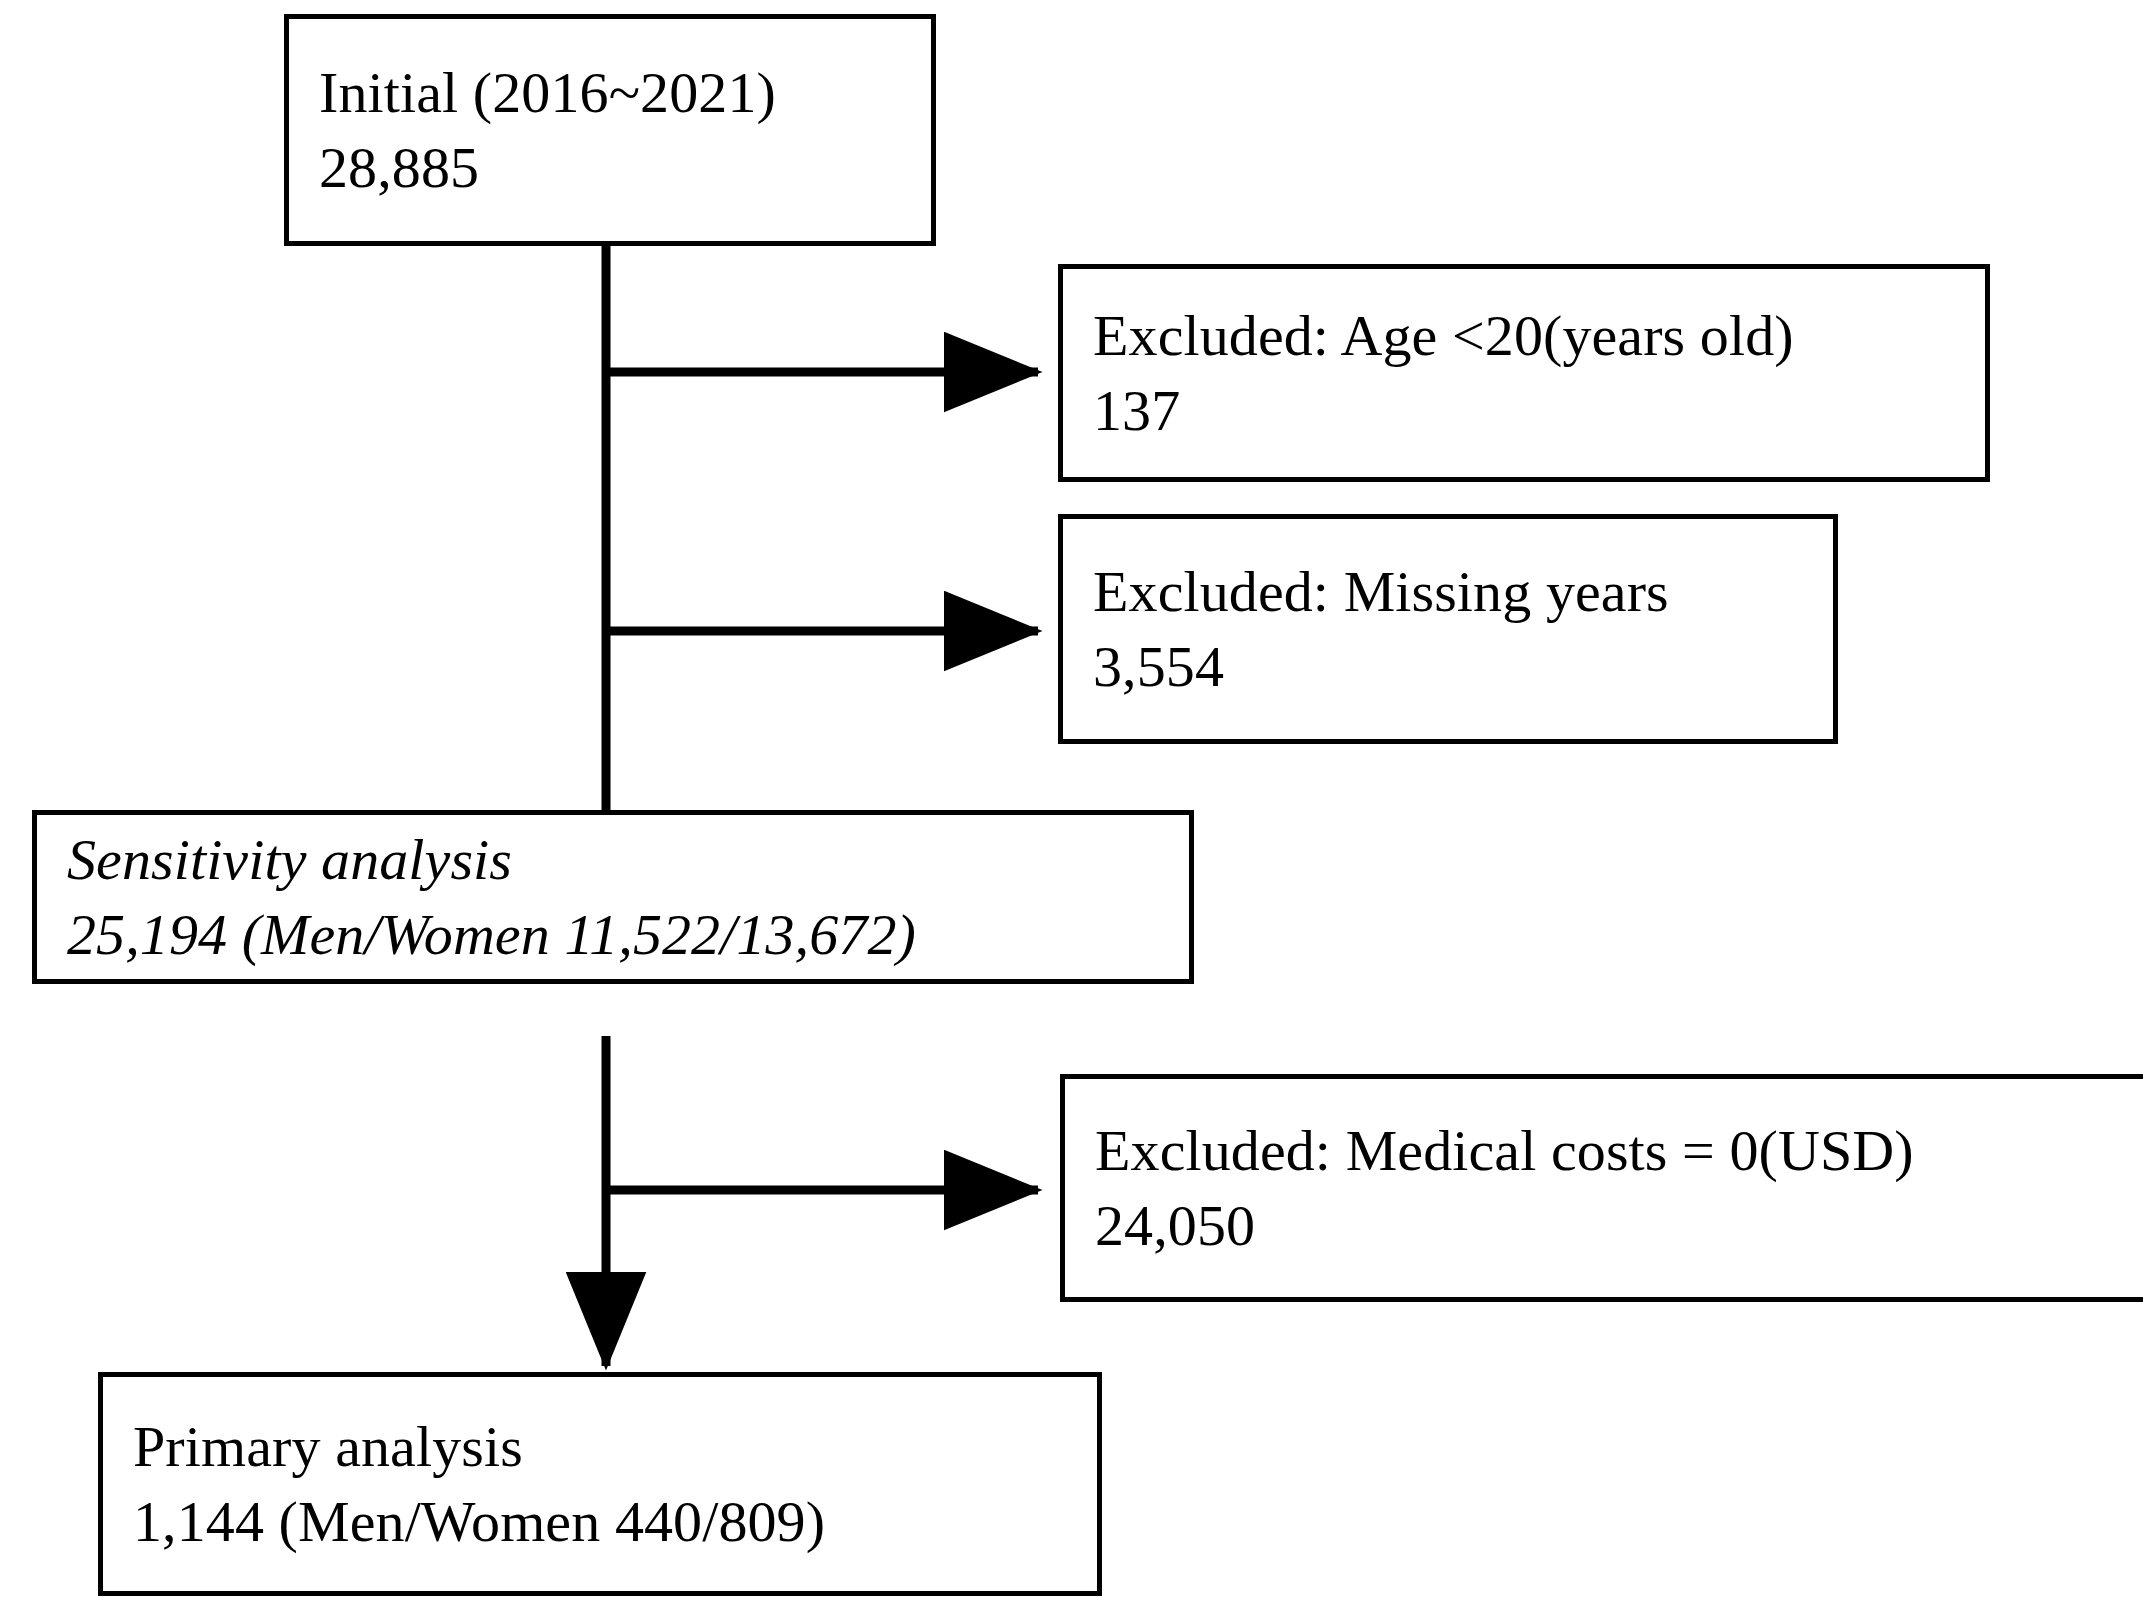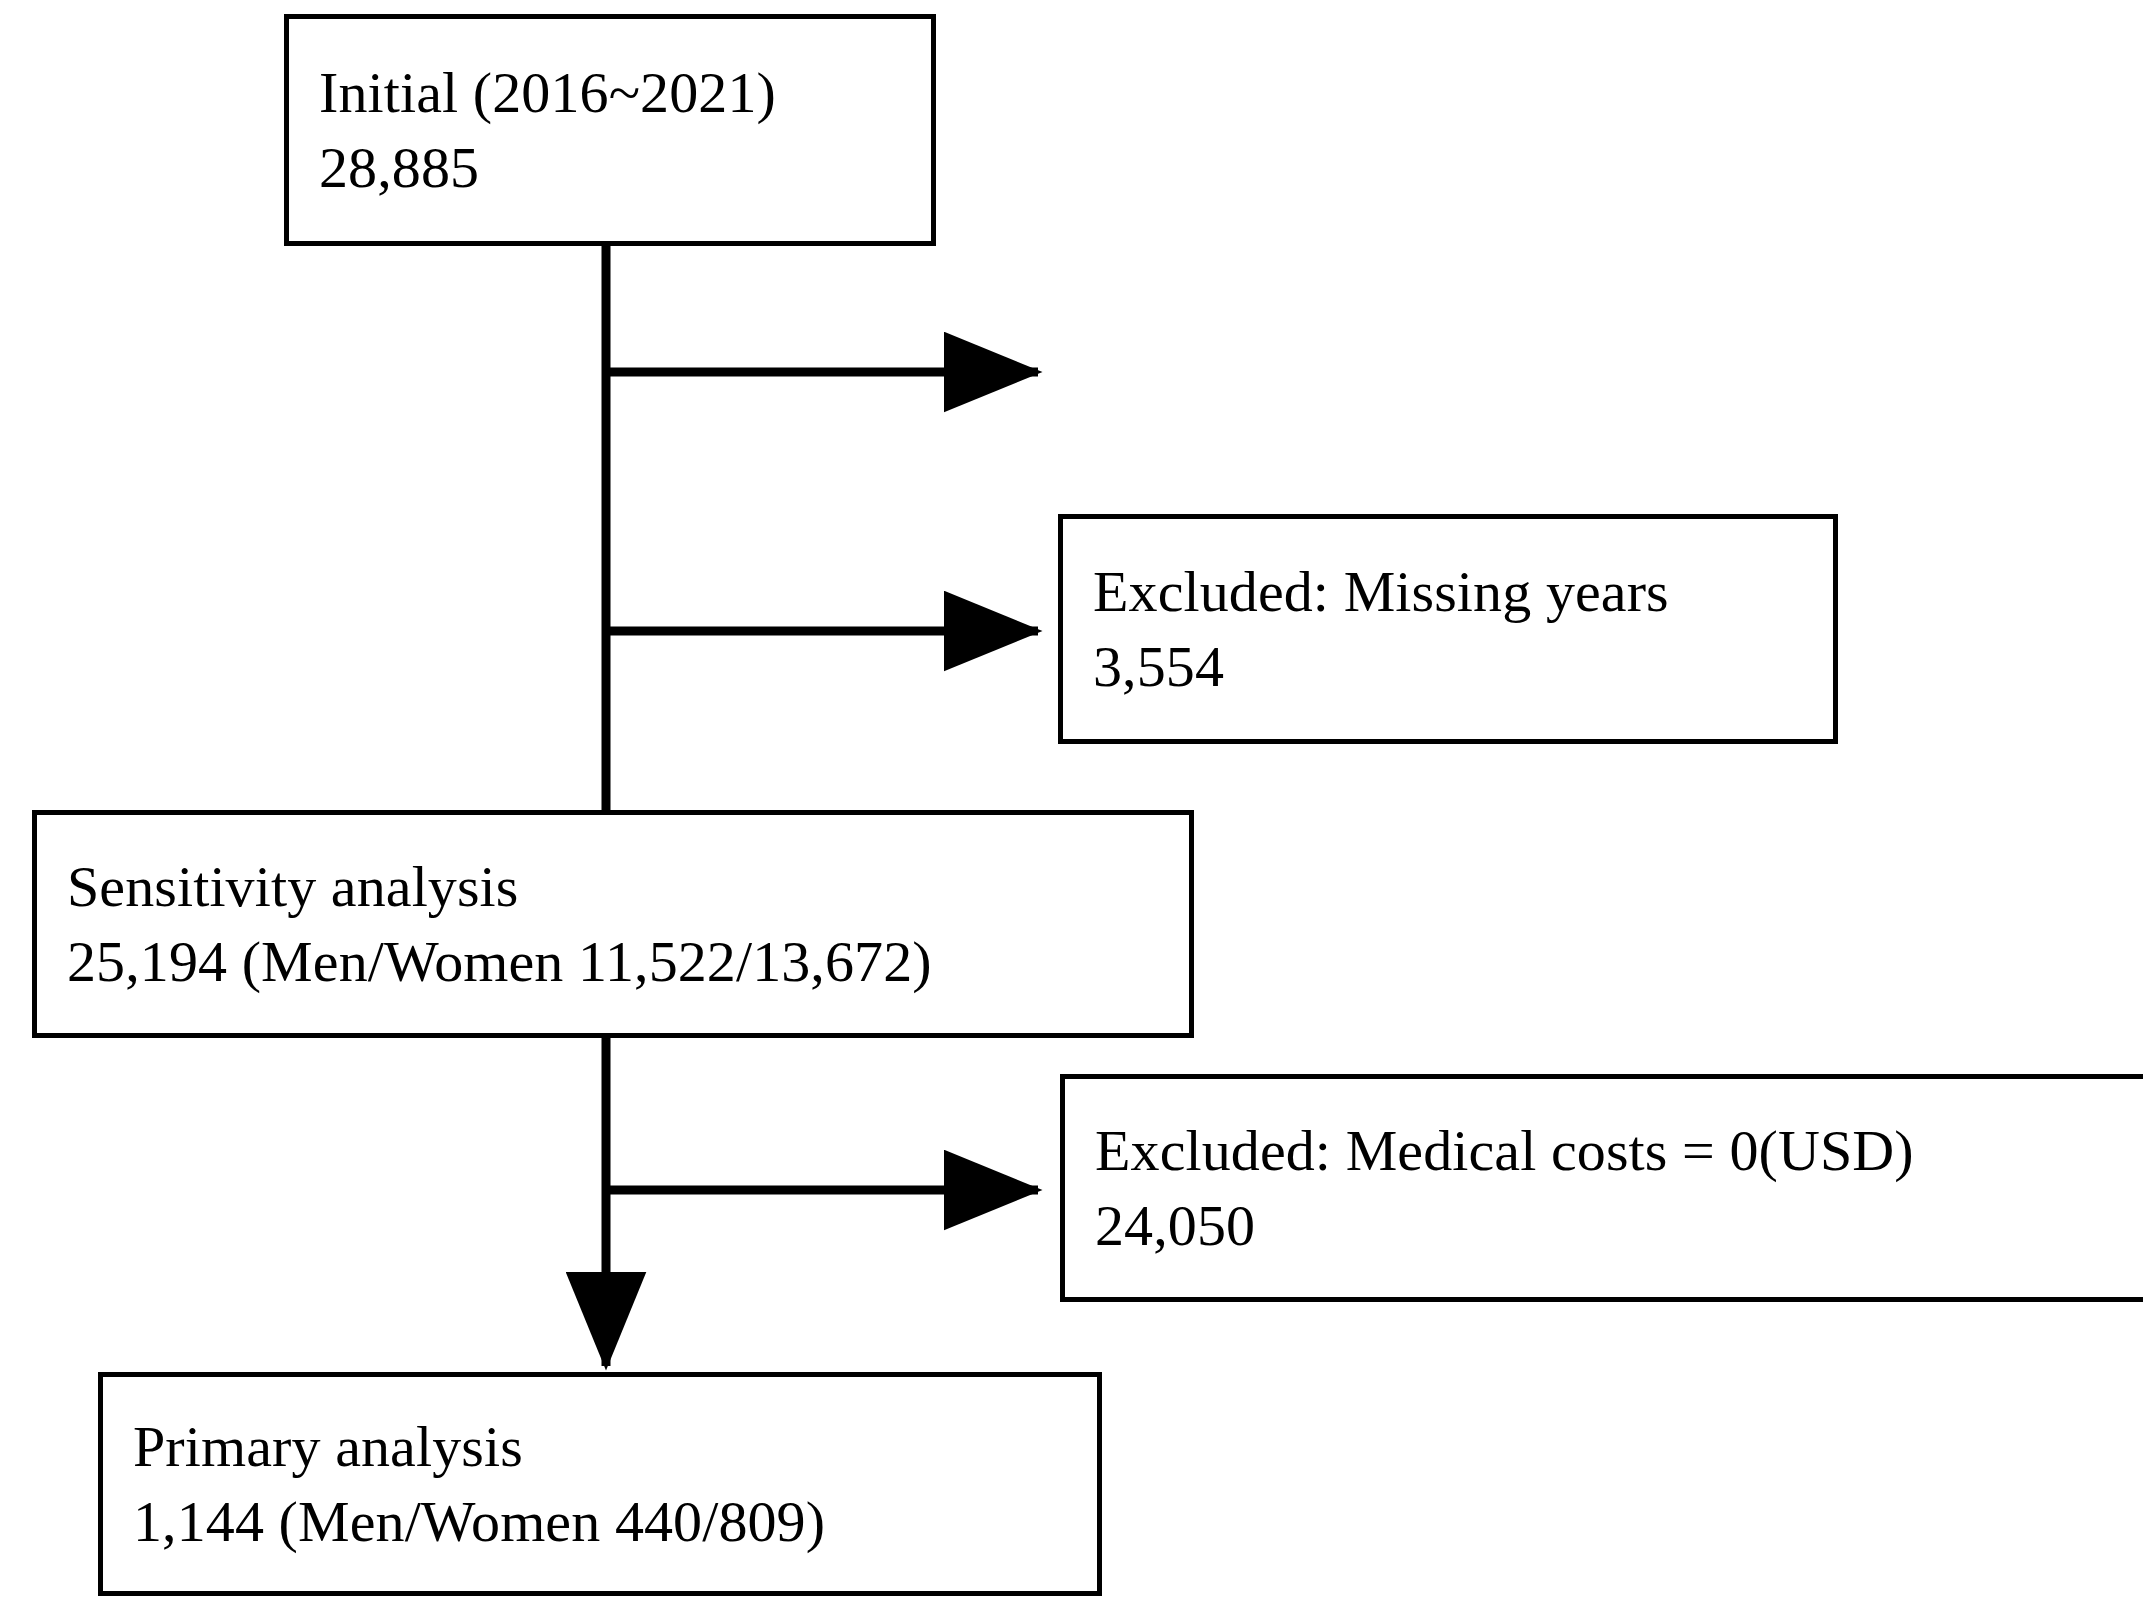--- a/index.html
+++ b/index.html
@@ -40,21 +40,21 @@
     font-size: 58px;
     line-height: 1.30;
     white-space: nowrap;
     letter-spacing: 0.1px;
   }
 
   
   #node-initial        { left: 272px;  top: 14px;   width: 652px;  height: 232px; }
   #node-exclude-age    { left: 1046px; top: 264px;  width: 932px;  height: 218px; }
   #node-exclude-miss   { left: 1046px; top: 514px;  width: 780px;  height: 230px; }
-  #node-sensitivity    { left: 20px;   top: 810px;  width: 1162px; height: 228px; }
+  #node-sensitivity    { left: 20px;   top: 810px;  width: 1162px; height: 174px; font-style: italic; }
   #node-exclude-cost   { left: 1048px; top: 1074px; width: 1228px; height: 228px; font-family: Liberation Serif, serif; }
   #node-primary        { left: 86px;   top: 1372px; width: 1004px; height: 224px; }
 </style>
 </head>
 <body>
 
 <div id="flowchart">
 
   <svg id="flow-svg" viewBox="0 0 2143 1619" xmlns="http://www.w3.org/2000/svg">
     <defs>
@@ -72,20 +72,24 @@
     <line x1="606" y1="1036" x2="606" y2="1366" stroke="#000000" stroke-width="9" marker-end="url(#arrowhead)"></line>
 
     <line x1="606" y1="1190" x2="1038" y2="1190" stroke="#000000" stroke-width="9" marker-end="url(#arrowhead)"></line>
   </svg>
 
   <div class="node" id="node-initial">
     <div class="node-line">Initial (2016~2021)</div>
     <div class="node-line">28,885</div>
   </div>
 
+  <div class="node" id="node-exclude-age">
+    <div class="node-line">Excluded: Age &lt;20(years old)</div>
+    <div class="node-line">137</div>
+  </div>
 
   <div class="node" id="node-exclude-miss">
     <div class="node-line">Excluded: Missing years</div>
     <div class="node-line">3,554</div>
   </div>
 
   <div class="node" id="node-sensitivity">
     <div class="node-line">Sensitivity analysis</div>
     <div class="node-line">25,194 (Men/Women 11,522/13,672)</div>
   </div>

